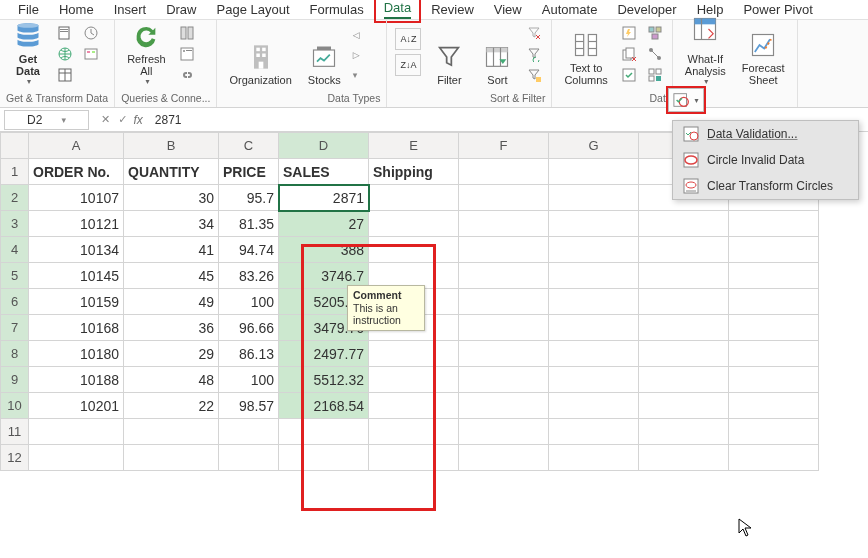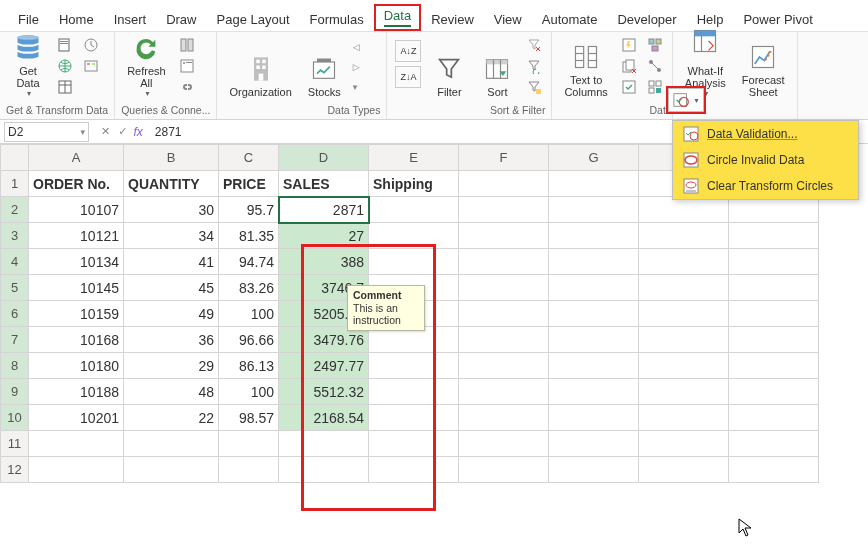--- a/index.html
+++ b/index.html
@@ -1,42 +1,42 @@
 <!DOCTYPE html>
 <html><head>
 <meta charset="utf-8">
 <style>
   * { box-sizing: border-box; margin: 0; padding: 0; }
   body { font-family: 'Segoe UI', Tahoma, sans-serif; font-size: 12px; background: #fff; color: #333; user-select: none; width: 868px; height: 558px; overflow: hidden; position: relative; }
   
-  .menubar { display: flex; height: 32px; align-items: flex-end; padding: 0 8px; border-bottom: 1px solid #e1e1e1; background: #fff; }
+  .menubar { display: flex; height: 20px; align-items: center; padding: 0 8px; border-bottom: 1px solid #e1e1e1; background: #fff; }
   .menubar span { padding: 4px 10px; cursor: pointer; font-size: 13px; }
   .menubar span.active { color: #217346; }
   .menubar .highlight-tab { border: 2px solid #e02020; padding: 2px 8px; }
   .menubar span.active.highlight-tab::after { content: ''; display: block; height: 2px; background: #217346; margin-top: 2px; }
 
   .ribbon { display: flex; background: #fafafa; border-bottom: 1px solid #d4d4d4; height: 88px; }
   .ribbon-group { display: flex; flex-direction: column; border-right: 1px solid #e1e1e1; padding: 4px 6px 2px; position: relative; }
   .ribbon-group-content { display: flex; flex: 1; align-items: flex-start; gap: 4px; }
   .ribbon-group-label { text-align: right; font-size: 10.5px; color: #666; padding: 1px 0; white-space: nowrap; }
   .rbtn-large { display: flex; flex-direction: column; align-items: center; justify-content: flex-end; padding: 2px 6px; cursor: pointer; min-width: 44px; height: 64px; }
   .rbtn-large .icon { width: 28px; height: 28px; margin-bottom: 3px; }
   .rbtn-large .lbl { font-size: 11px; text-align: center; line-height: 1.1; }
   .rbtn-small-col { display: flex; flex-direction: column; gap: 3px; }
   .rbtn-small { width: 22px; height: 18px; cursor: pointer; display: flex; align-items: center; justify-content: center; }
   .rbtn-small .icon { width: 16px; height: 16px; }
   .icon svg { width: 100%; height: 100%; }
   .dropdown-caret::after { content: '▾'; font-size: 8px; margin-left: 2px; color: #666; }
 
   .namebox-row { display: flex; align-items: center; height: 24px; border-bottom: 1px solid #d4d4d4; background: #fff; }
-  .namebox { width: 85px; border: 1px solid #ccc; margin: 0 4px; padding: 2px 3px; font-size: 12px; background: #fff; display: flex; justify-content: space-between; align-items: center;}
+  .namebox { width: 85px; border: 1px solid #ccc; margin: 0 4px; padding: 2px 22px; font-size: 12px; background: #fff; display: flex; justify-content: space-between; align-items: center;}
   .namebox::after { content:'▾'; font-size:9px; color:#888;}
   .fx-area { display: flex; align-items: center; gap: 4px; padding: 0 6px; }
   .fx-area .fxbtn { color: #888; font-size: 11px; padding: 0 2px;}
-  .fx-area .fx { font-style: italic; font-size: 12px; color: #8b5cf6; }
+  .fx-area .fx { font-style: italic; font-size: 12px; color: #737373; }
   .formula-input { flex: 1; padding: 2px 6px; font-size: 12px; border: none; outline: none; }
 
   .grid-area { position: relative; }
   .grid { border-collapse: collapse; table-layout: fixed; }
   .grid th, .grid td { border: 1px solid #d4d4d4; height: 26px; padding: 0 4px; text-align: right; font-size: 14px; background: #fff; overflow: hidden; white-space: nowrap; }
   .grid th { background: #f3f2f1; font-weight: normal; text-align: center; font-size: 13px; color: #555; }
   .grid .rowhdr { width: 28px; text-align: center; background: #f3f2f1; font-size: 13px; color: #555;}
   .grid .corner { background: #f3f2f1; width: 28px; }
   .grid .hdrcell { font-weight: bold; text-align: left; }
   .grid .col-D.selhdr { background: #d2e8d4; }
@@ -44,21 +44,21 @@
   .grid .selected { background: #cce8cf !important; }
   .grid .active-cell { background: #fff !important; outline: 2px solid #217346; outline-offset: -1px; }
   
   .col-A{width:95px;} .col-B{width:95px;} .col-C{width:60px;} .col-D{width:90px;} .col-E{width:90px;} .col-F{width:90px;} .col-G{width:90px;} .col-H{width:90px;} .col-I{width:90px;}
 
   .red-box { position: absolute; border: 3px solid #e02020; pointer-events: none; }
   .red-box.dv-btn-box { top: 86px; left: 666px; width: 40px; height: 28px; }
   .red-box.dv-menu-box { top: 122px; left: 675px; width: 172px; height: 26px; }
   .red-box.sales-col-box { top: 244px; left: 301px; width: 135px; height: 267px; }
 
-  .dv-menu { position: absolute; top: 120px; left: 672px; width: 187px; background: #fde047; border: 1px solid #bfbfbf; box-shadow: 2px 2px 6px rgba(0,0,0,0.2); z-index: 50; }
+  .dv-menu { position: absolute; top: 120px; left: 672px; width: 187px; background: #e5e5e5; border: 1px solid #bfbfbf; box-shadow: 2px 2px 6px rgba(0,0,0,0.2); z-index: 50; }
   .dv-menu-item { display: flex; align-items: center; gap: 8px; padding: 5px 10px; font-size: 12px; cursor: pointer; }
   .dv-menu-item .mi-icon { width: 16px; height: 16px; }
 
   .comment-tip { position: absolute; top: 285px; left: 347px; width: 78px; background: #ffffe1; border: 1px solid #b8b8a0; padding: 3px 5px; font-size: 10.5px; line-height: 1.2; z-index: 40; box-shadow: 1px 1px 2px rgba(0,0,0,0.15);}
   .comment-tip .ct-title { font-weight: bold; }
 
   .cursor-arrow { position: absolute; top: 518px; left: 738px; font-size: 18px; color: #000; z-index: 60; pointer-events:none;}
   
   .dv-split-btn { position:absolute; top:88px; left:668px; width:36px; height:24px; border:1px solid #bfbfbf; background:#fdfdfd; display:flex; align-items:center; justify-content:center; z-index:49;}
   .dv-split-btn svg{width:18px;height:16px;}
@@ -87,21 +87,21 @@
 
   <div class="ribbon-group">
     <div class="ribbon-group-content">
       <div class="rbtn-large dropdown-caret">
         <span class="icon"><svg viewBox="0 0 24 24">
               <path fill="#5b9bd5" d="M3 3c0-1 4-2 9-2s9 1 9 2v4c0 1-4 2-9 2S3 8 3 7z"></path>
               <ellipse cx="12" cy="3" rx="9" ry="2" fill="#9cc3e6"></ellipse>
               <path fill="#5b9bd5" d="M3 9c0 1 4 2 9 2s9-1 9-2v4c0 1-4 2-9 2S3 14 3 13z"></path>
               <path fill="#5b9bd5" d="M3 15c0 1 4 2 9 2s9-1 9-2v4c0 1-4 2-9 2S3 20 3 19z"></path>
             </svg></span>
-        <span class="lbl" style="white-space:pre;">Get
+        <span class="lbl" style="white-space:pre;font-weight:bold;">Get
 Data</span>
       </div>
       <div class="rbtn-small-col">
         <div class="rbtn-small">
             <span class="icon"><svg viewBox="0 0 16 16">
                 <rect x="2" y="2" width="10" height="12" fill="#fff" stroke="#666"></rect>
                 <rect x="3" y="4" width="8" height="1" fill="#888"></rect>
                 <rect x="3" y="6" width="8" height="1" fill="#888"></rect>
               </svg></span>
           </div>

